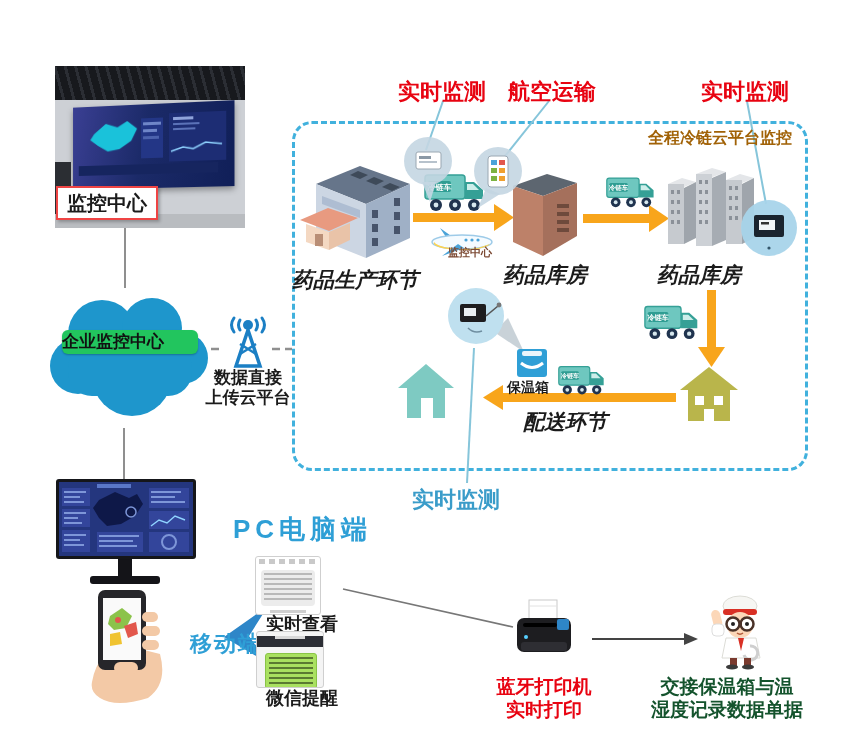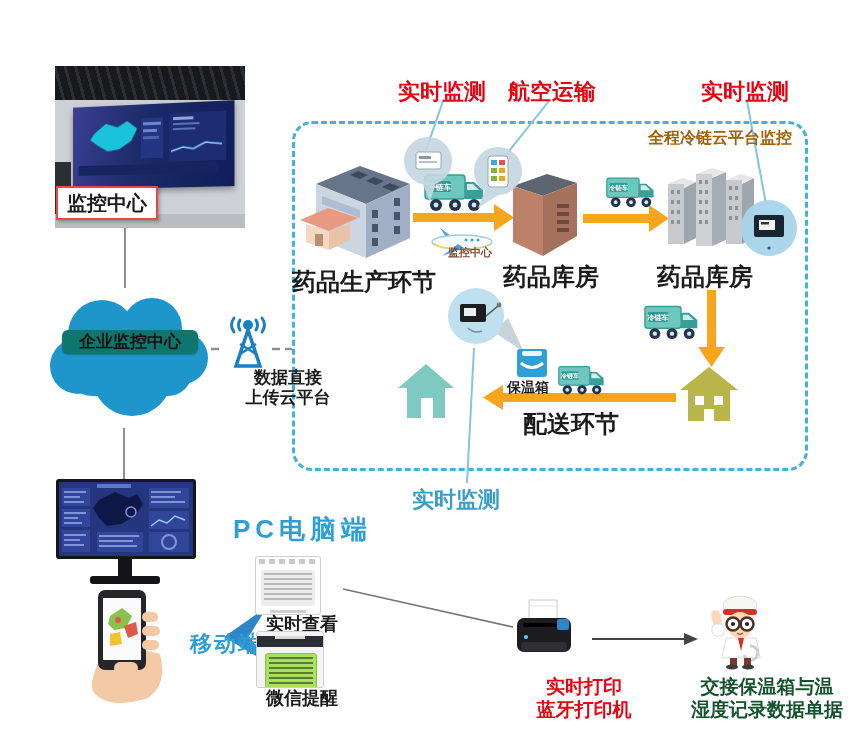--- a/index.html
+++ b/index.html
@@ -3,39 +3,39 @@
 <meta charset="utf-8">
 <style>
   html,body{margin:0;padding:0;background:#fff;}
   #stage{position:relative;width:867px;height:739px;background:#ffffff;overflow:hidden;
          font-family:"Liberation Sans","DejaVu Sans",sans-serif;}
   .abs{position:absolute;}
   .lbl{position:absolute;font-weight:700;color:#1b1b1b;white-space:nowrap;}
   .lbl-red{color:#e80311;font-size:22px;}
   .lbl-blue{color:#2e9fd6;margin-left:40px;}
   .lbl-teal{color:#3a9cc9;}
-  .lbl-black-big{font-size:24px;}
-  .center{text-align:center;margin-left:40px;}
+  .lbl-black-big{font-size:21px;font-style:italic;}
+  .center{text-align:center;}
   
   #platform-box{left:292px;top:121px;width:510px;height:344px;border:3px dashed #41b1dd;border-radius:20px;}
   
   #photo{left:55px;top:66px;width:190px;height:162px;background:#cdd0d5;overflow:hidden;}
   #photo .ceiling{position:absolute;left:0;top:0;width:100%;height:34px;background:
      repeating-linear-gradient(75deg,#17191d 0 7px,#2b2e34 7px 10px);}
   #photo .wallcol{position:absolute;left:0;bottom:0;width:16px;height:66px;background:#2b2e33;}
   #photo .floor{position:absolute;left:0;bottom:0;width:100%;height:14px;background:#b9bcc0;}
   #photo .screen{position:absolute;left:16px;top:38px;width:162px;height:84px;
      background:linear-gradient(100deg,#3a3f93,#1b2a68 45%,#101f58);
      transform:perspective(320px) rotateY(-5deg) skewY(-2deg);box-shadow:0 3px 6px rgba(0,0,0,.35);}
   
   #mc-label{left:56px;top:186px;width:98px;height:30px;background:#fff;border:2px solid #ef4444;
      font-size:20px;line-height:30px;text-align:center;box-shadow:2px 2px 3px rgba(0,0,0,.25);}
   
-  .cloud-pill{position:absolute;background:#0f766e;border-radius:6px;font-weight:700;font-size:17px;
-     color:#111;text-align:center;width:136px;height:24px;line-height:24px;box-shadow:0 1px 2px rgba(0,0,0,.25);}
+  .cloud-pill{position:absolute;background:#22c55e;border-radius:6px;font-weight:700;font-size:17px;
+     color:#111;text-align:left;width:136px;height:24px;line-height:24px;box-shadow:0 1px 2px rgba(0,0,0,.25);}
   
   #sms-shot{left:255px;top:556px;width:64px;height:57px;background:#fff;border:1px solid #cfcfcf;border-radius:3px;}
   #sms-shot .status{height:5px;margin:2px 3px 0 3px;background:
      repeating-linear-gradient(90deg,#c9c9c9 0 6px,transparent 6px 10px);}
   #sms-shot .bubble{margin:6px 5px 0 5px;height:30px;background:#ececec;border-radius:4px;padding:3px;}
   #sms-shot .bubble .lines{height:100%;background:
      repeating-linear-gradient(#b9b9b9 0 2px,transparent 2px 5px);}
   #sms-shot .time{height:3px;margin:4px 14px 0 14px;background:#cfcfcf;}
   #wx-shot{left:256px;top:631px;width:66px;height:55px;background:#f4f4f4;border:1px solid #cfcfcf;border-radius:3px;overflow:hidden;}
   #wx-shot .bar{height:11px;background:#2c2e35;}
@@ -422,22 +422,22 @@
   <svg class="abs" style="left:513px;top:598px" width="62" height="64" viewBox="0 0 62 64">
     <rect x="16" y="2" width="28" height="22" fill="#fff" stroke="#c9c9c9"></rect>
     <path d="M16,8 h28" stroke="#e2e2e2"></path>
     <rect x="4" y="20" width="54" height="34" rx="7" fill="#1d1d20"></rect>
     <rect x="44" y="21" width="12" height="11" rx="2" fill="#2e86c8"></rect>
     <rect x="10" y="25" width="34" height="4" rx="2" fill="#000"></rect>
     <rect x="8" y="44" width="46" height="9" rx="3" fill="#2e2e33"></rect>
     <circle cx="13" cy="39" r="2" fill="#57d0ff"></circle>
   </svg>
   <div class="lbl center" style="left:480px;top:675px;width:128px;font-size:19px;line-height:23px;color:#e80311">
+    <div>蓝牙打印机</div>
     <div>实时打印</div>
-    <div>蓝牙打印机</div>
   </div>
 
   <svg class="abs" style="left:698px;top:594px" width="78" height="78" viewBox="0 0 78 78">
     <ellipse cx="42" cy="12" rx="17" ry="10" fill="#f6f6f3" stroke="#dcdcd6"></ellipse>
     <rect x="25" y="15" width="34" height="6" rx="3" fill="#d93025"></rect>
     <circle cx="42" cy="31" r="13" fill="#fcd7b8"></circle>
     <circle cx="35" cy="30" r="6.5" fill="#fff" stroke="#4a3228" stroke-width="2.5"></circle>
     <circle cx="49" cy="30" r="6.5" fill="#fff" stroke="#4a3228" stroke-width="2.5"></circle>
     <path d="M41,30 h3" stroke="#4a3228" stroke-width="2"></path>
     <circle cx="35" cy="30" r="2" fill="#222"></circle>

